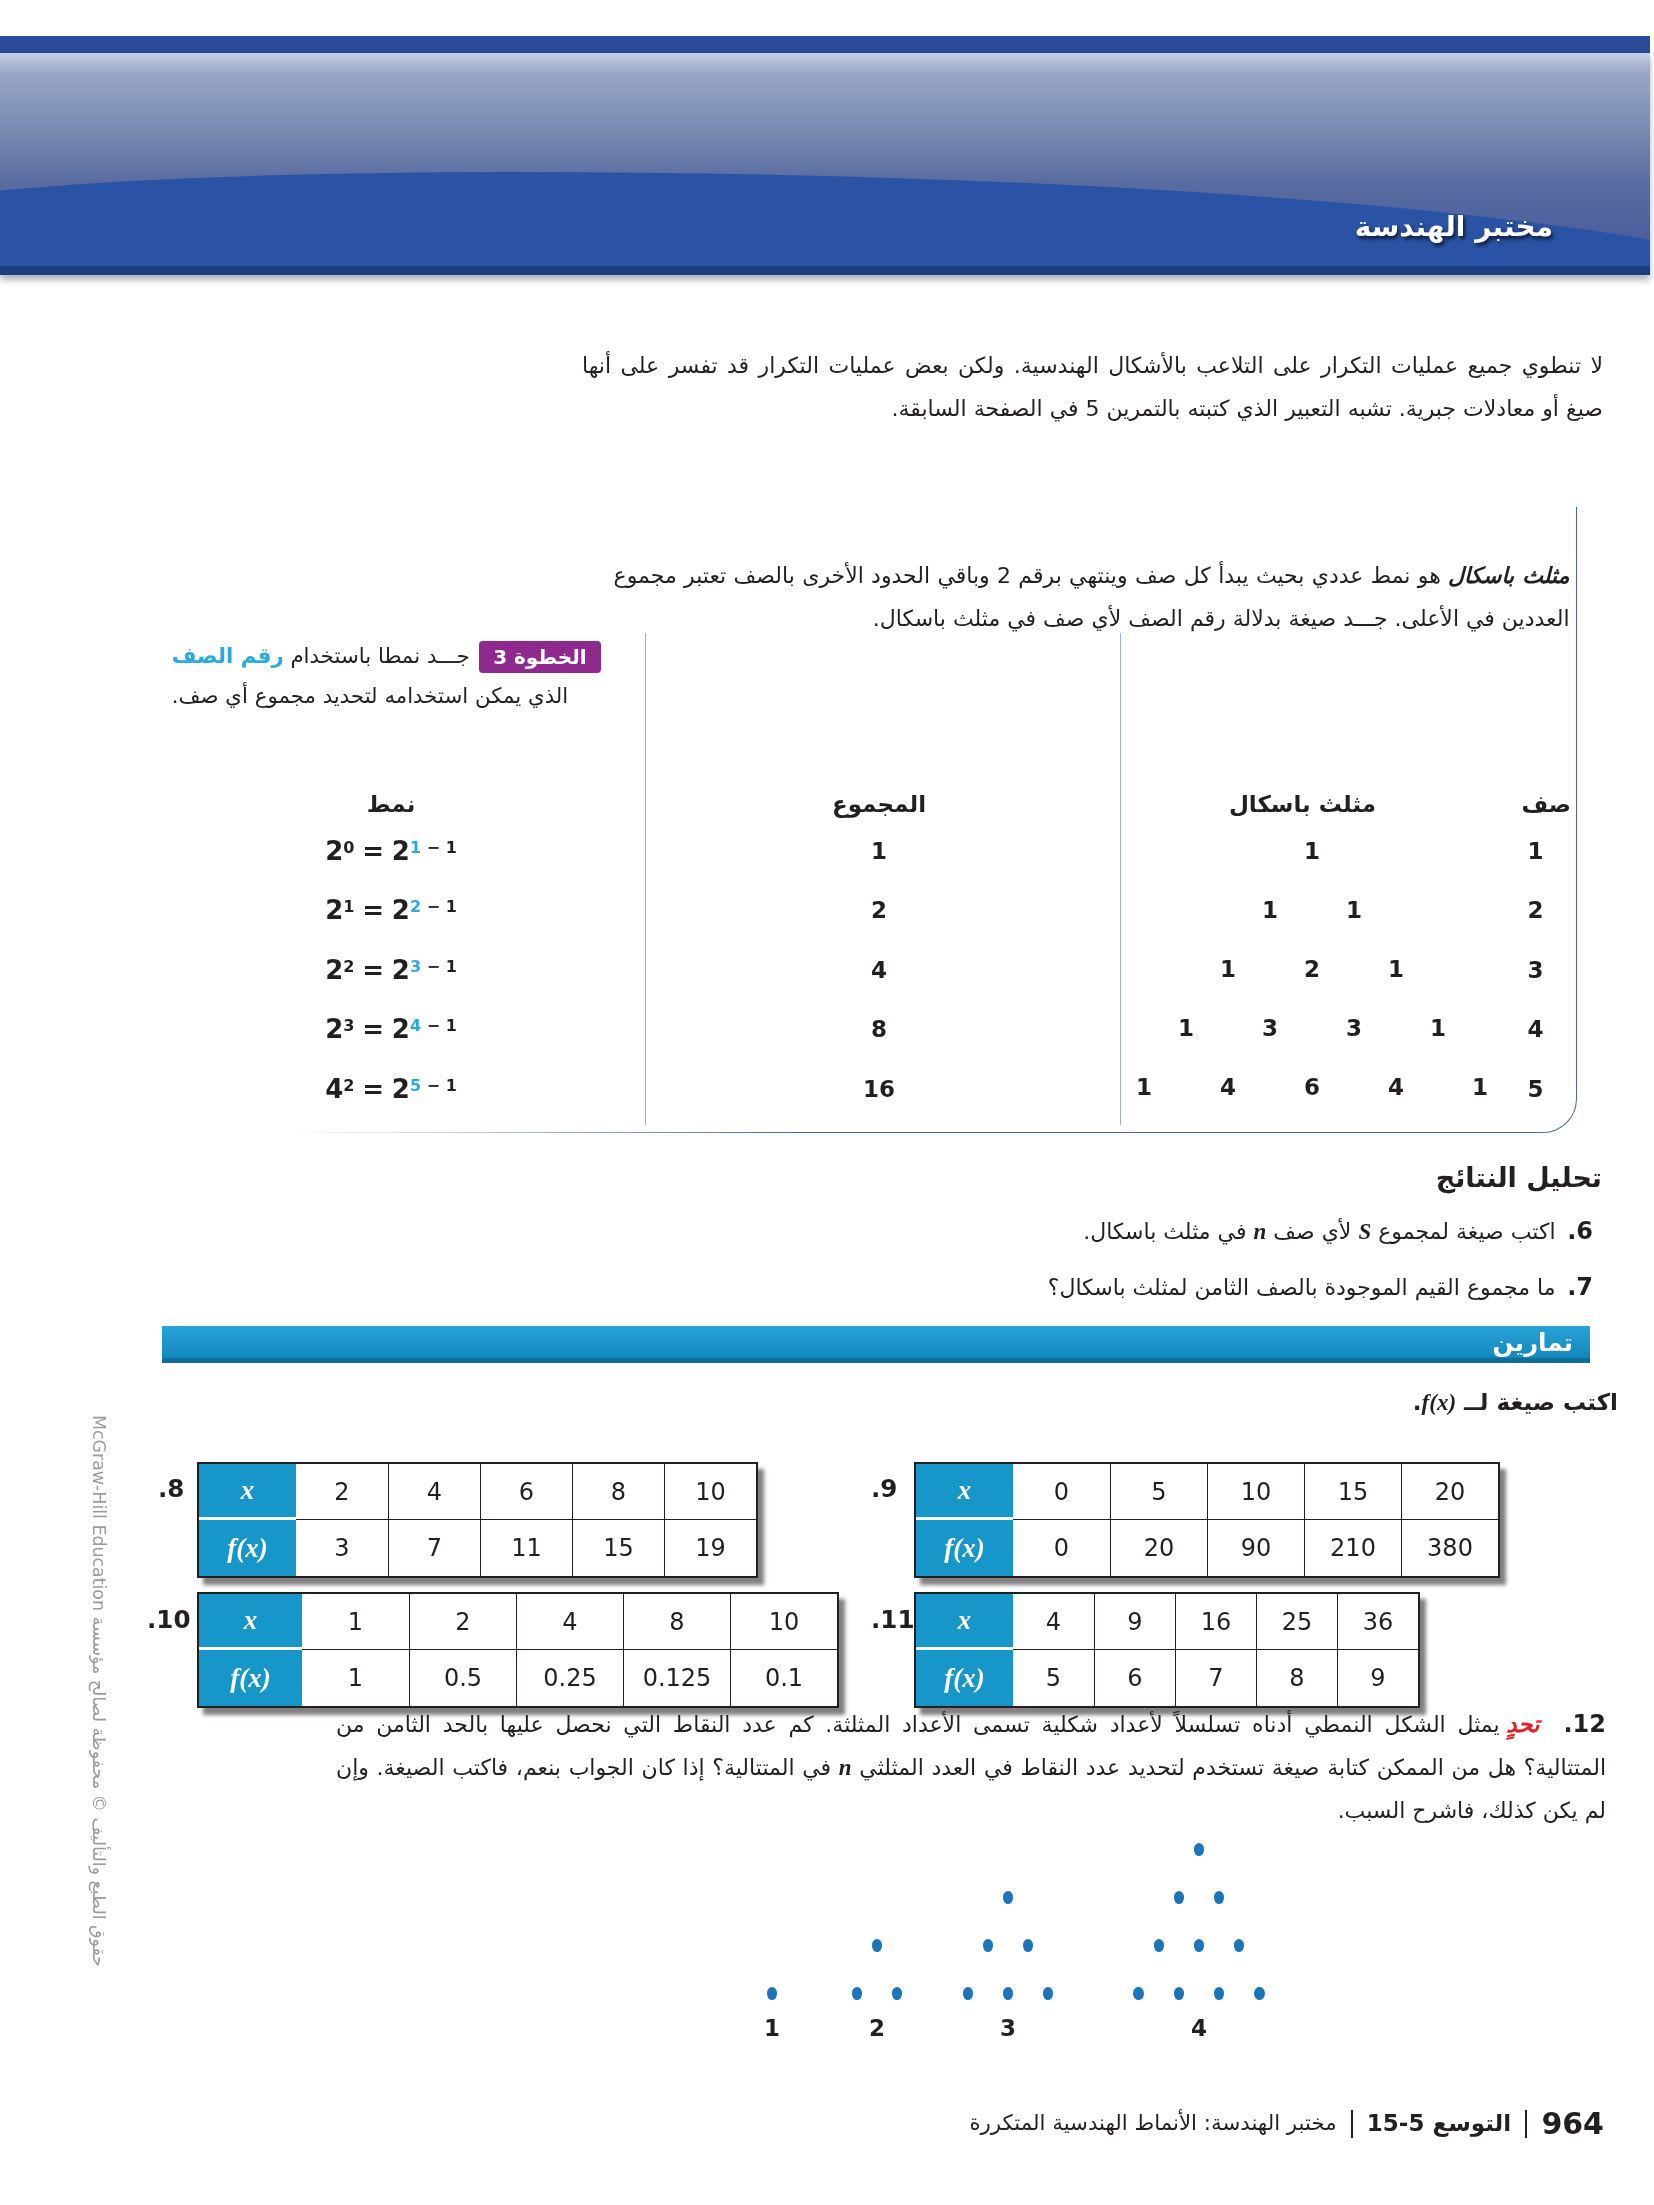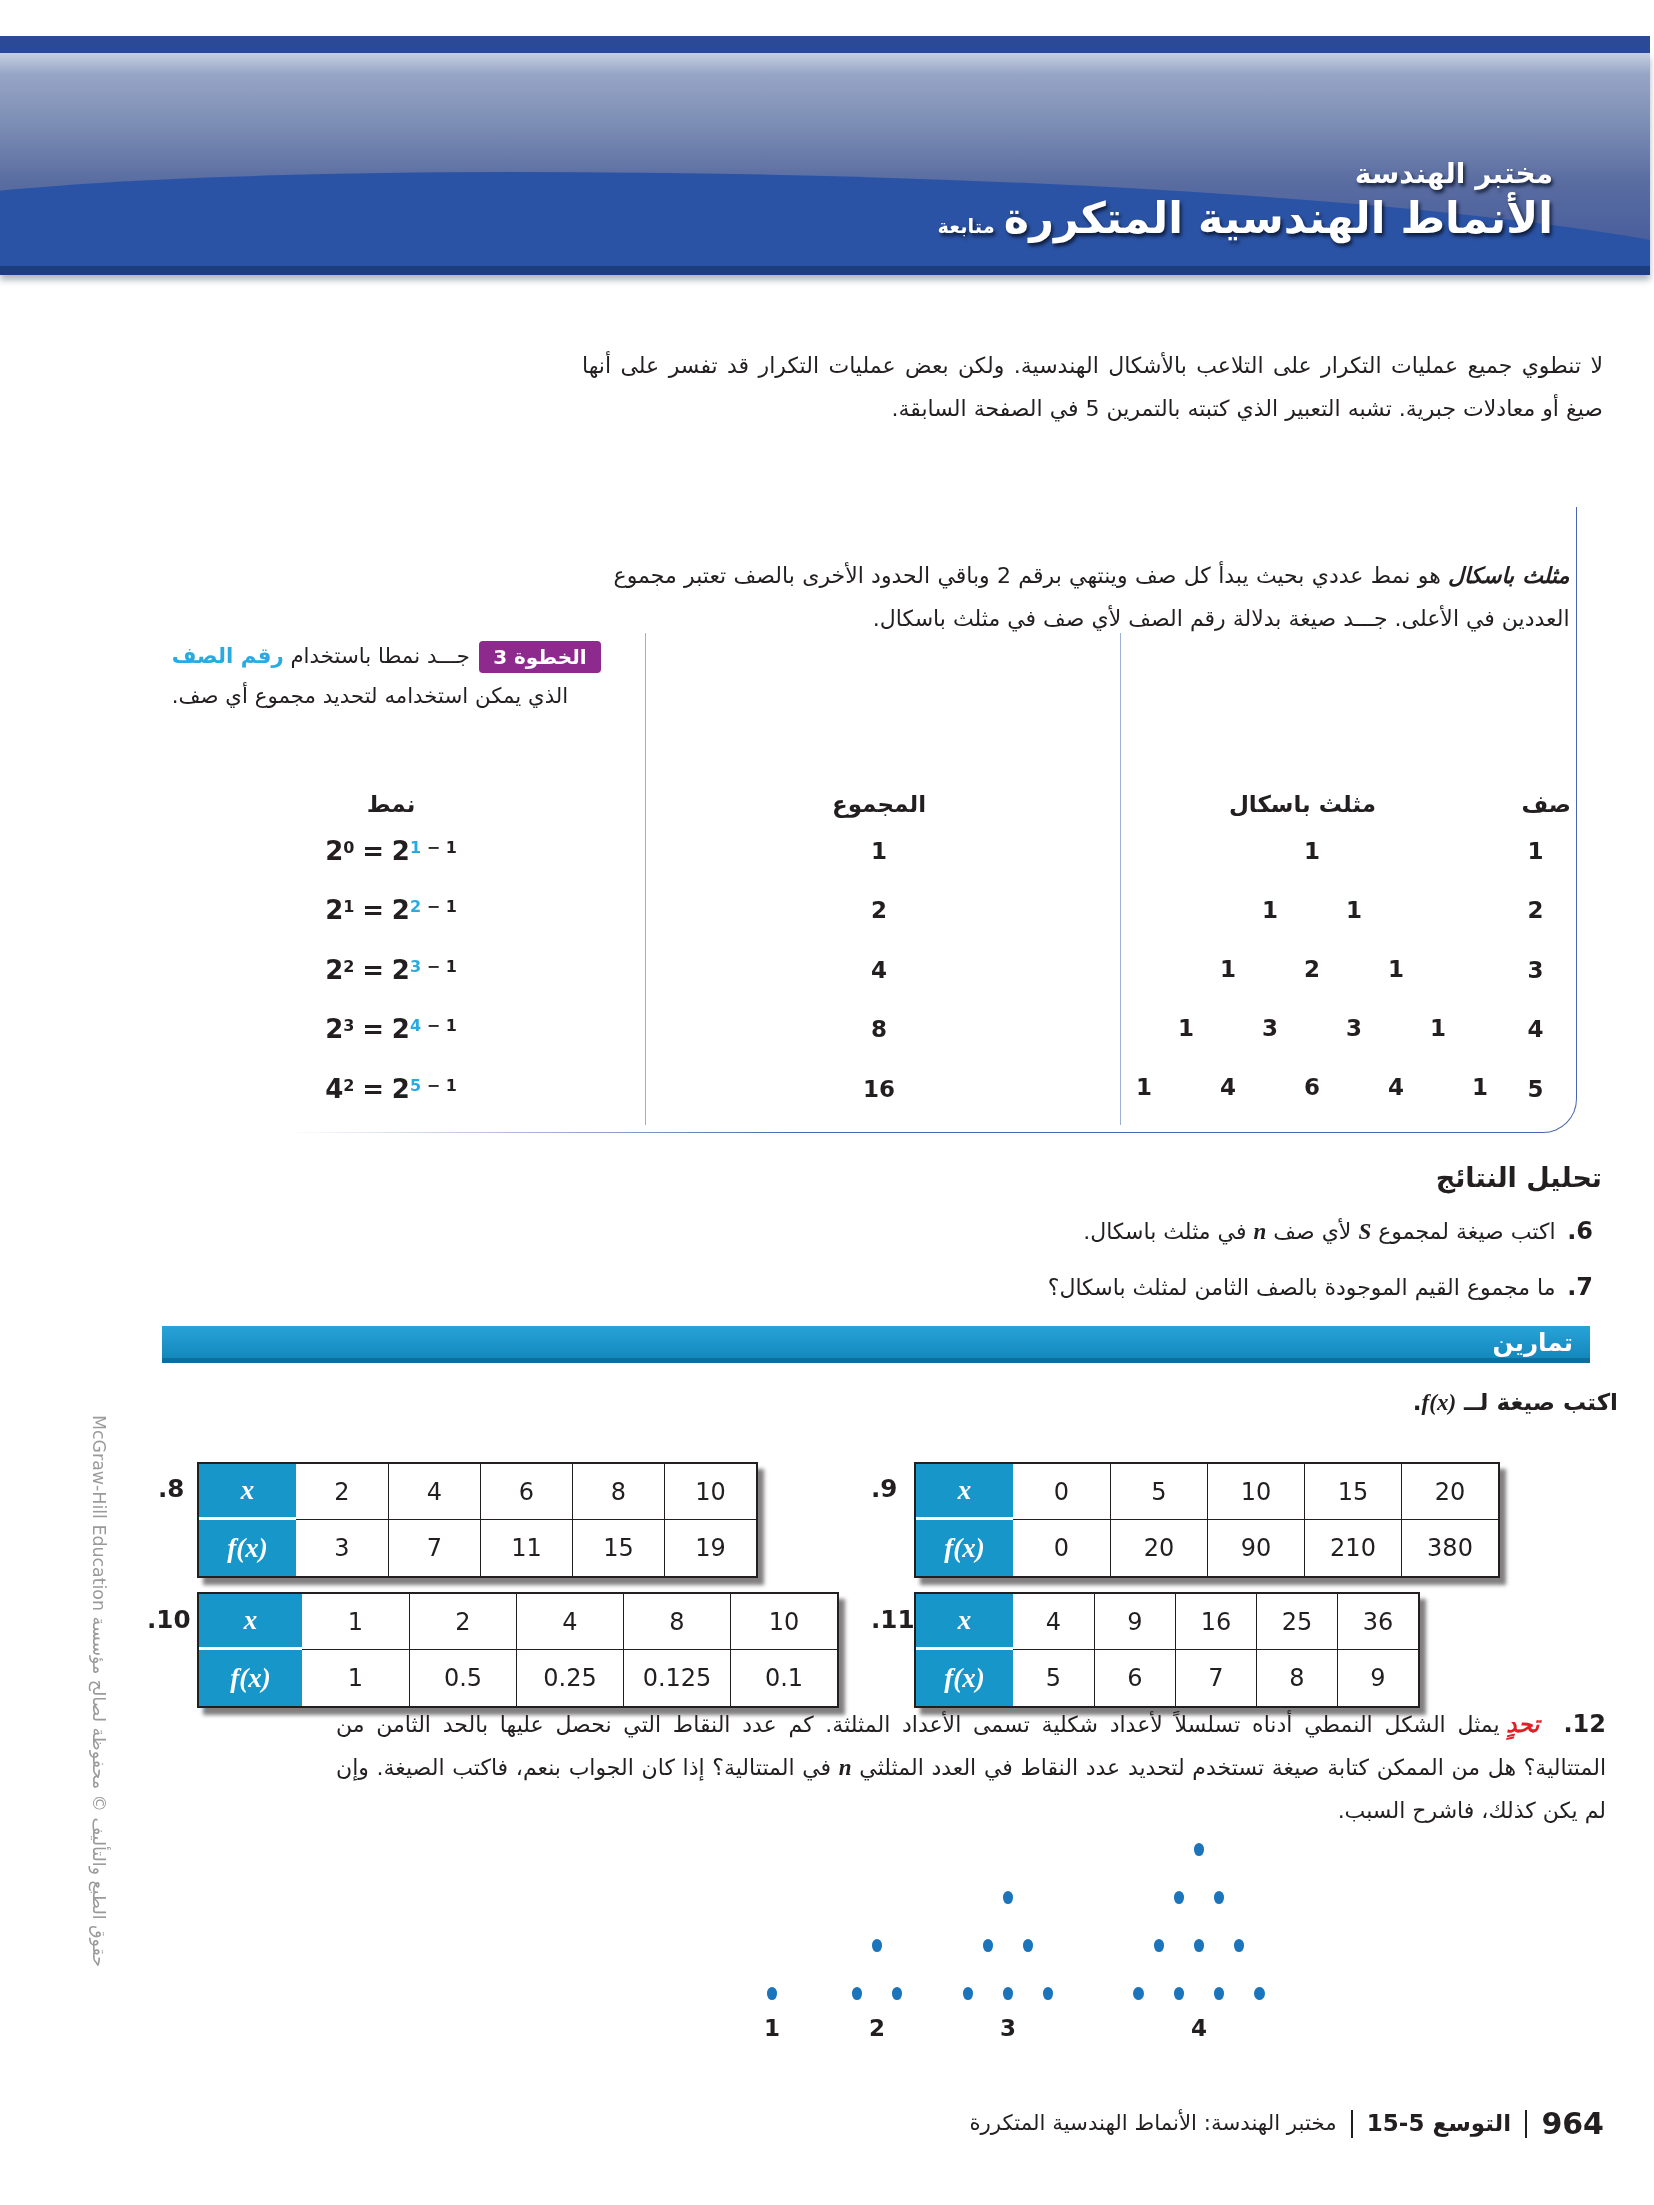--- a/index.html
+++ b/index.html
@@ -103,21 +103,20 @@
 <body>
 
 <div class="page">
 
   <div class="abs copyright">حقوق الطبع والتأليف © محفوظة لصالح مؤسسة McGraw-Hill Education</div>
 
   <div class="abs topstrip"></div>
   <div class="abs banner">
     <div class="banner-text">
       <div class="banner-eyebrow">مختبر الهندسة</div>
-      <div class="banner-title"><span>الأنماط الهندسية المتكررة</span><span class="banner-suffix">متابعة</span></div>
     </div>
   </div>
 
   <p class="abs intro">لا تنطوي جميع عمليات التكرار على التلاعب بالأشكال الهندسية. ولكن بعض عمليات التكرار قد تفسر على أنها صيغ أو معادلات جبرية. تشبه التعبير الذي كتبته بالتمرين 5 في الصفحة السابقة.</p>
 
 
   <div class="abs abox">
     <div class="abox-fade"></div>
 
     <p class="adesc">

